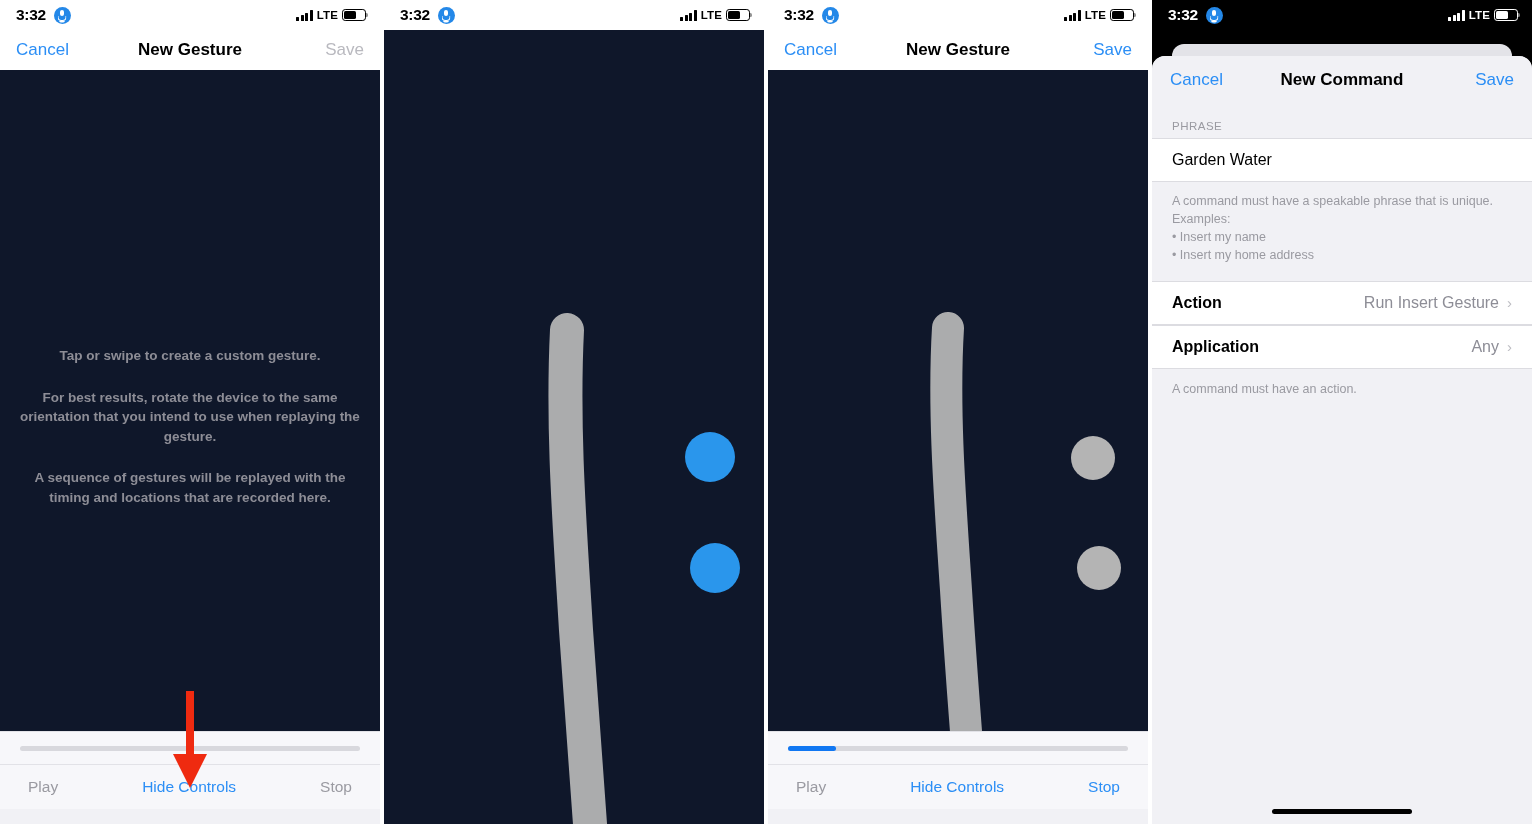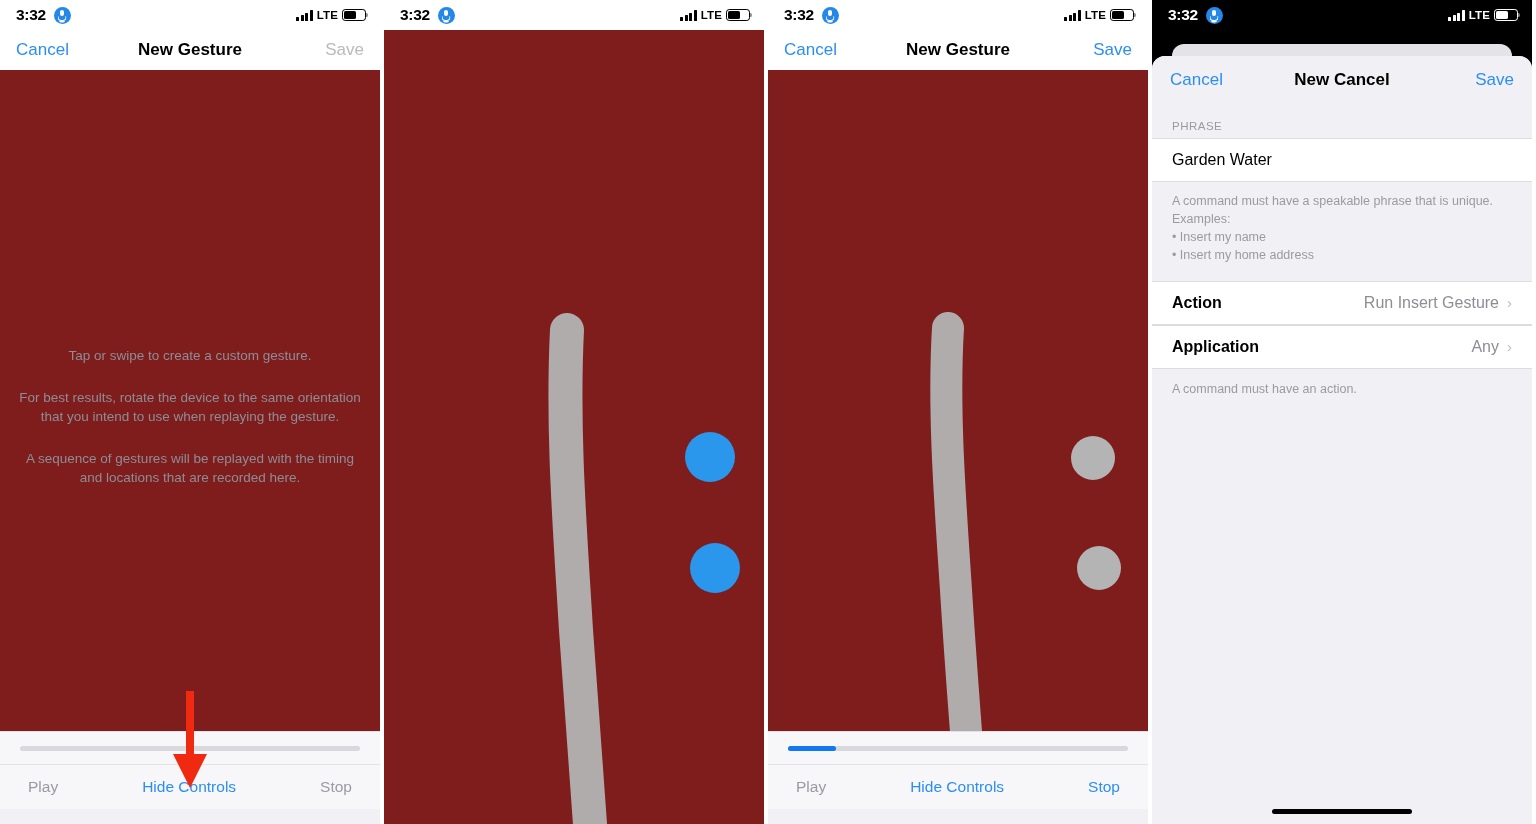--- a/index.html
+++ b/index.html
@@ -113,22 +113,23 @@
     position: absolute; left: 0; right: 0; text-align: center;
     font-size: 17px; font-weight: bold; color: #000;
     pointer-events: none;
   }
   .nav-right { margin-left: auto; position: relative; z-index: 2; }
   .nav-left { position: relative; z-index: 2; }
 
   
   .canvas {
     position: absolute; left: 0; right: 0;
-    background: #7f1d1d;
+    background: #0f172a;
     overflow: hidden;
+    font-weight: bold;
   }
   .canvas.with-nav { top: 70px; bottom: 78px; }
   .canvas.full { top: 30px; bottom: 0; }
 
   .hint-wrap {
     position: absolute; left: 0; right: 0;
     top: 276px;
     padding: 0 16px;
     text-align: center;
   }
@@ -386,21 +387,21 @@
             <b style="width:62%"></b>
           </span>
       </span>
     </div>
 
     <div class="sheet-back"></div>
 
     <div class="sheet">
       <div class="sheet-nav">
         <button class="nav-btn nav-left">Cancel</button>
-        <span class="nav-title">New Cancel</span>
+        <span class="nav-title">New Command</span>
         <button class="nav-btn nav-right">Save</button>
       </div>
 
       <div class="group-label">PHRASE</div>
 
       <div class="cell">
         <span class="cell-title" style="font-weight:normal">Garden Water</span>
       </div>
 
       <div class="footnote" style="white-space:pre-line">A command must have a speakable phrase that is unique.

